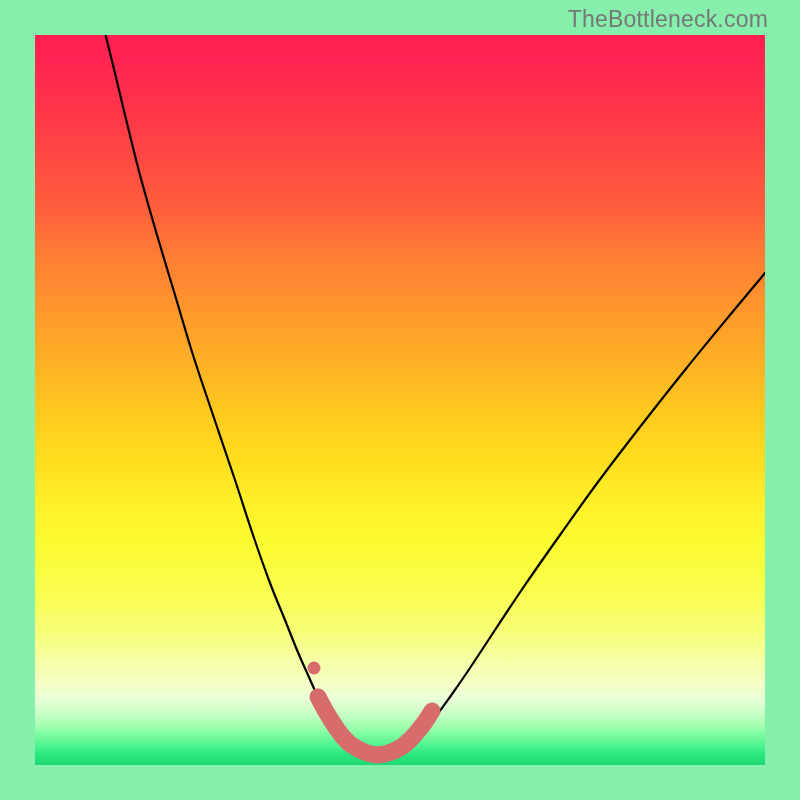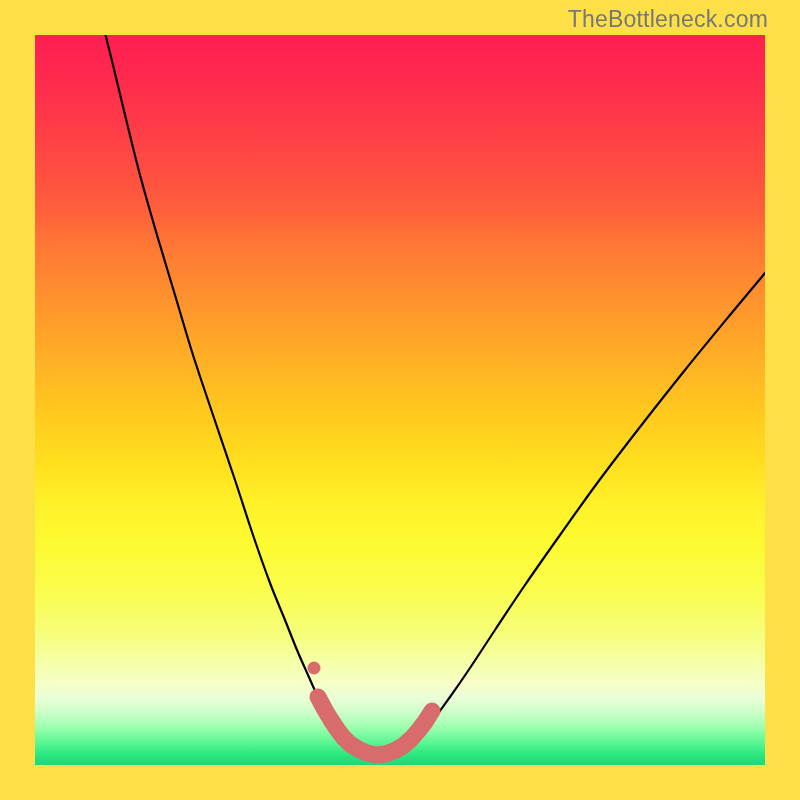--- a/index.html
+++ b/index.html
@@ -10,21 +10,21 @@
     background: #000;
     font-family: Arial, Helvetica, sans-serif;
     overflow: hidden;
   }
   .frame {
     position: absolute;
     top: 0;
     left: 0;
     width: 800px;
     height: 800px;
-    background: #fde047;
+    background: #86efac;
   }
   .plot-area {
     position: absolute;
     top: 35px;
     left: 35px;
     width: 730px;
     height: 730px;
     overflow: hidden;
   }
   .gradient-bg {

